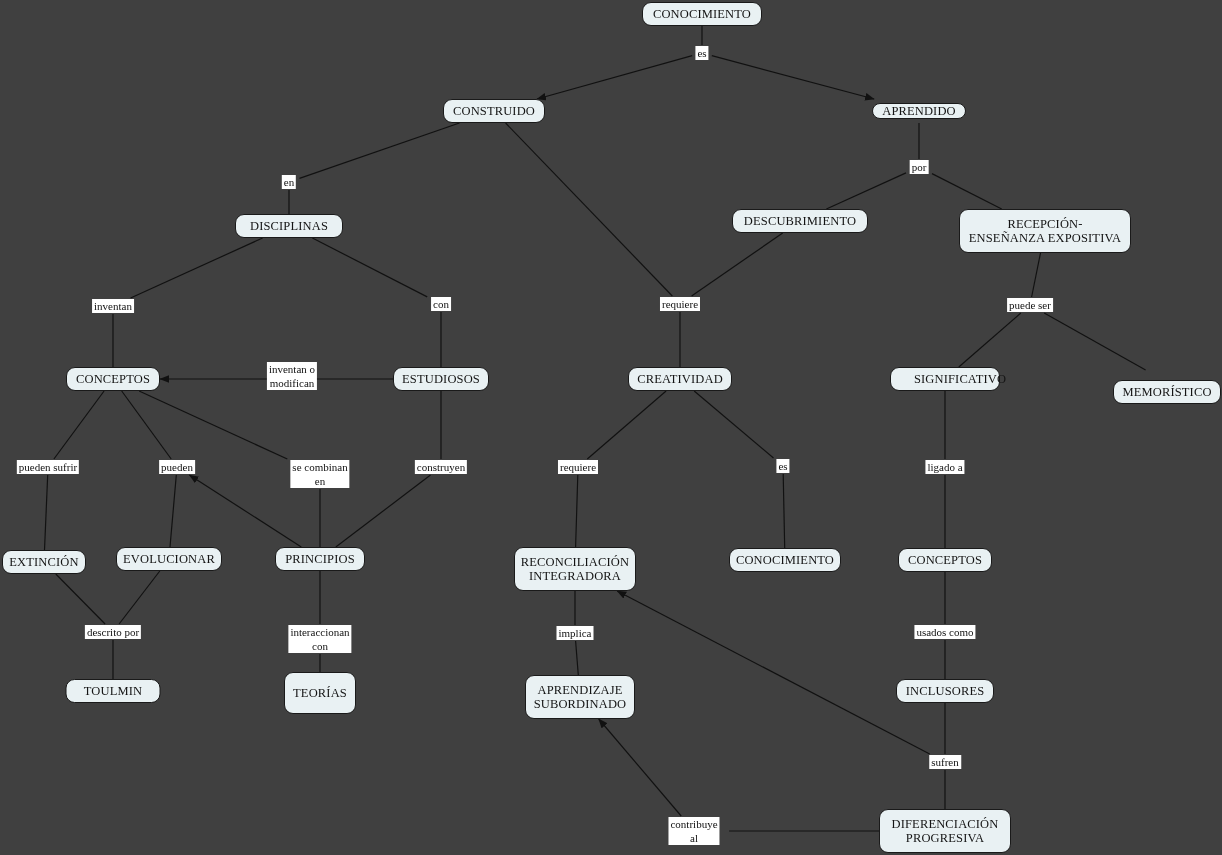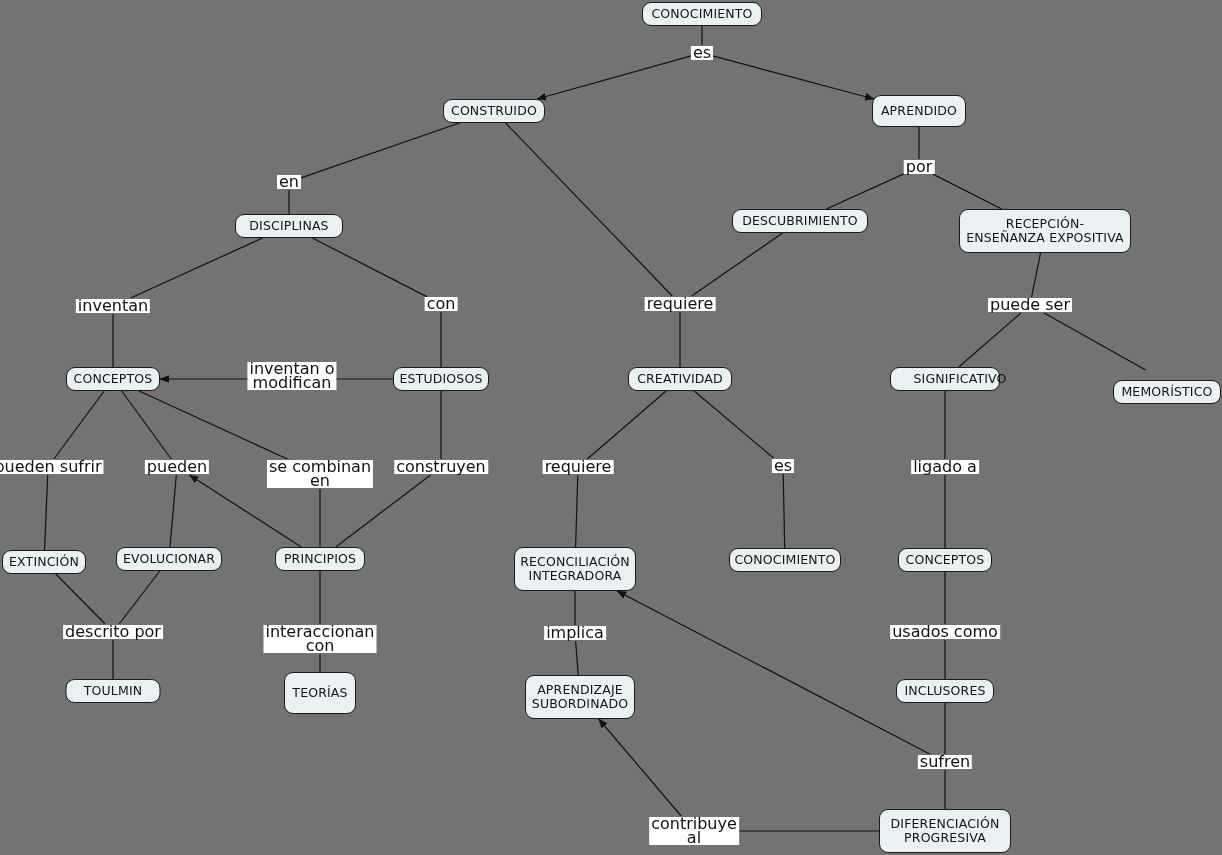--- a/index.html
+++ b/index.html
@@ -8,22 +8,23 @@
     padding: 0;
     background: #ffffff;
   }
   body {
     font-family: "DejaVu Sans", sans-serif;
   }
   #canvas {
     position: relative;
     width: 1222px;
     height: 855px;
-    background: #737373;
+    background: #404040;
     overflow: hidden;
+    font-family: Liberation Serif, serif;
   }
   #edge-layer {
     position: absolute;
     left: 0;
     top: 0;
     width: 1222px;
     height: 855px;
     pointer-events: none;
   }
   .node {
@@ -40,21 +41,21 @@
     font-size: 12.5px;
     line-height: 14.5px;
     letter-spacing: 0.15px;
     white-space: pre-line;
     padding: 2px 6px;
     transform: translate(-50%, -50%);
   }
   .link-label {
     position: absolute;
     color: #111111;
-    font-size: 16px;
+    font-size: 11px;
     line-height: 14px;
     text-align: center;
     white-space: pre-line;
     transform: translate(-50%, -50%);
     background: #ffffff;
     padding: 0 2px;
   }
 </style>
 </head>
 <body>
@@ -113,21 +114,21 @@
         <line x1="945.0" y1="703.0" x2="945.0" y2="754.0" stroke="#111111" stroke-width="1.2"></line>
         <line x1="945.0" y1="770.0" x2="945.0" y2="809.0" stroke="#111111" stroke-width="1.2"></line>
         <line x1="929.7" y1="754.0" x2="617.2" y2="591.0" stroke="#111111" stroke-width="1.2" marker-end="url(#arrowhead)"></line>
         <line x1="879.0" y1="831.0" x2="729.1" y2="831.0" stroke="#111111" stroke-width="1.2"></line>
         <line x1="681.2" y1="816.0" x2="598.7" y2="719.0" stroke="#111111" stroke-width="1.2" marker-end="url(#arrowhead)"></line>
       </g>
   </svg>
   <div id="node-layer">
       <div class="node" style="left: 702px; top: 14px; width: 120px; height: 24px;">CONOCIMIENTO</div>
       <div class="node" style="left: 494px; top: 111px; width: 102px; height: 24px;">CONSTRUIDO</div>
-      <div class="node" style="left: 919px; top: 111px; width: 94px; height: 32px;">APRENDIDO</div>
+      <div class="node" style="left: 919px; top: 111px; width: 94px; height: 16px;">APRENDIDO</div>
       <div class="node" style="left: 289px; top: 226px; width: 108px; height: 24px;">DISCIPLINAS</div>
       <div class="node" style="left: 800px; top: 221px; width: 136px; height: 24px;">DESCUBRIMIENTO</div>
       <div class="node" style="left: 1045px; top: 231px; width: 172px; height: 44px;">RECEPCIÓN-
 ENSEÑANZA EXPOSITIVA</div>
       <div class="node" style="left: 113px; top: 379px; width: 94px; height: 24px;">CONCEPTOS</div>
       <div class="node" style="left: 441px; top: 379px; width: 96px; height: 24px;">ESTUDIOSOS</div>
       <div class="node" style="left: 680px; top: 379px; width: 104px; height: 24px;">CREATIVIDAD</div>
       <div class="node" style="left: 945px; top: 379px; width: 110px; height: 24px; padding-left: 36px;">SIGNIFICATIVO</div>
       <div class="node" style="left: 1167px; top: 382px; width: 108px; height: 24px; margin-top: 10px;">MEMORÍSTICO</div>
       <div class="node" style="left: 44px; top: 562px; width: 84px; height: 24px;">EXTINCIÓN</div>

